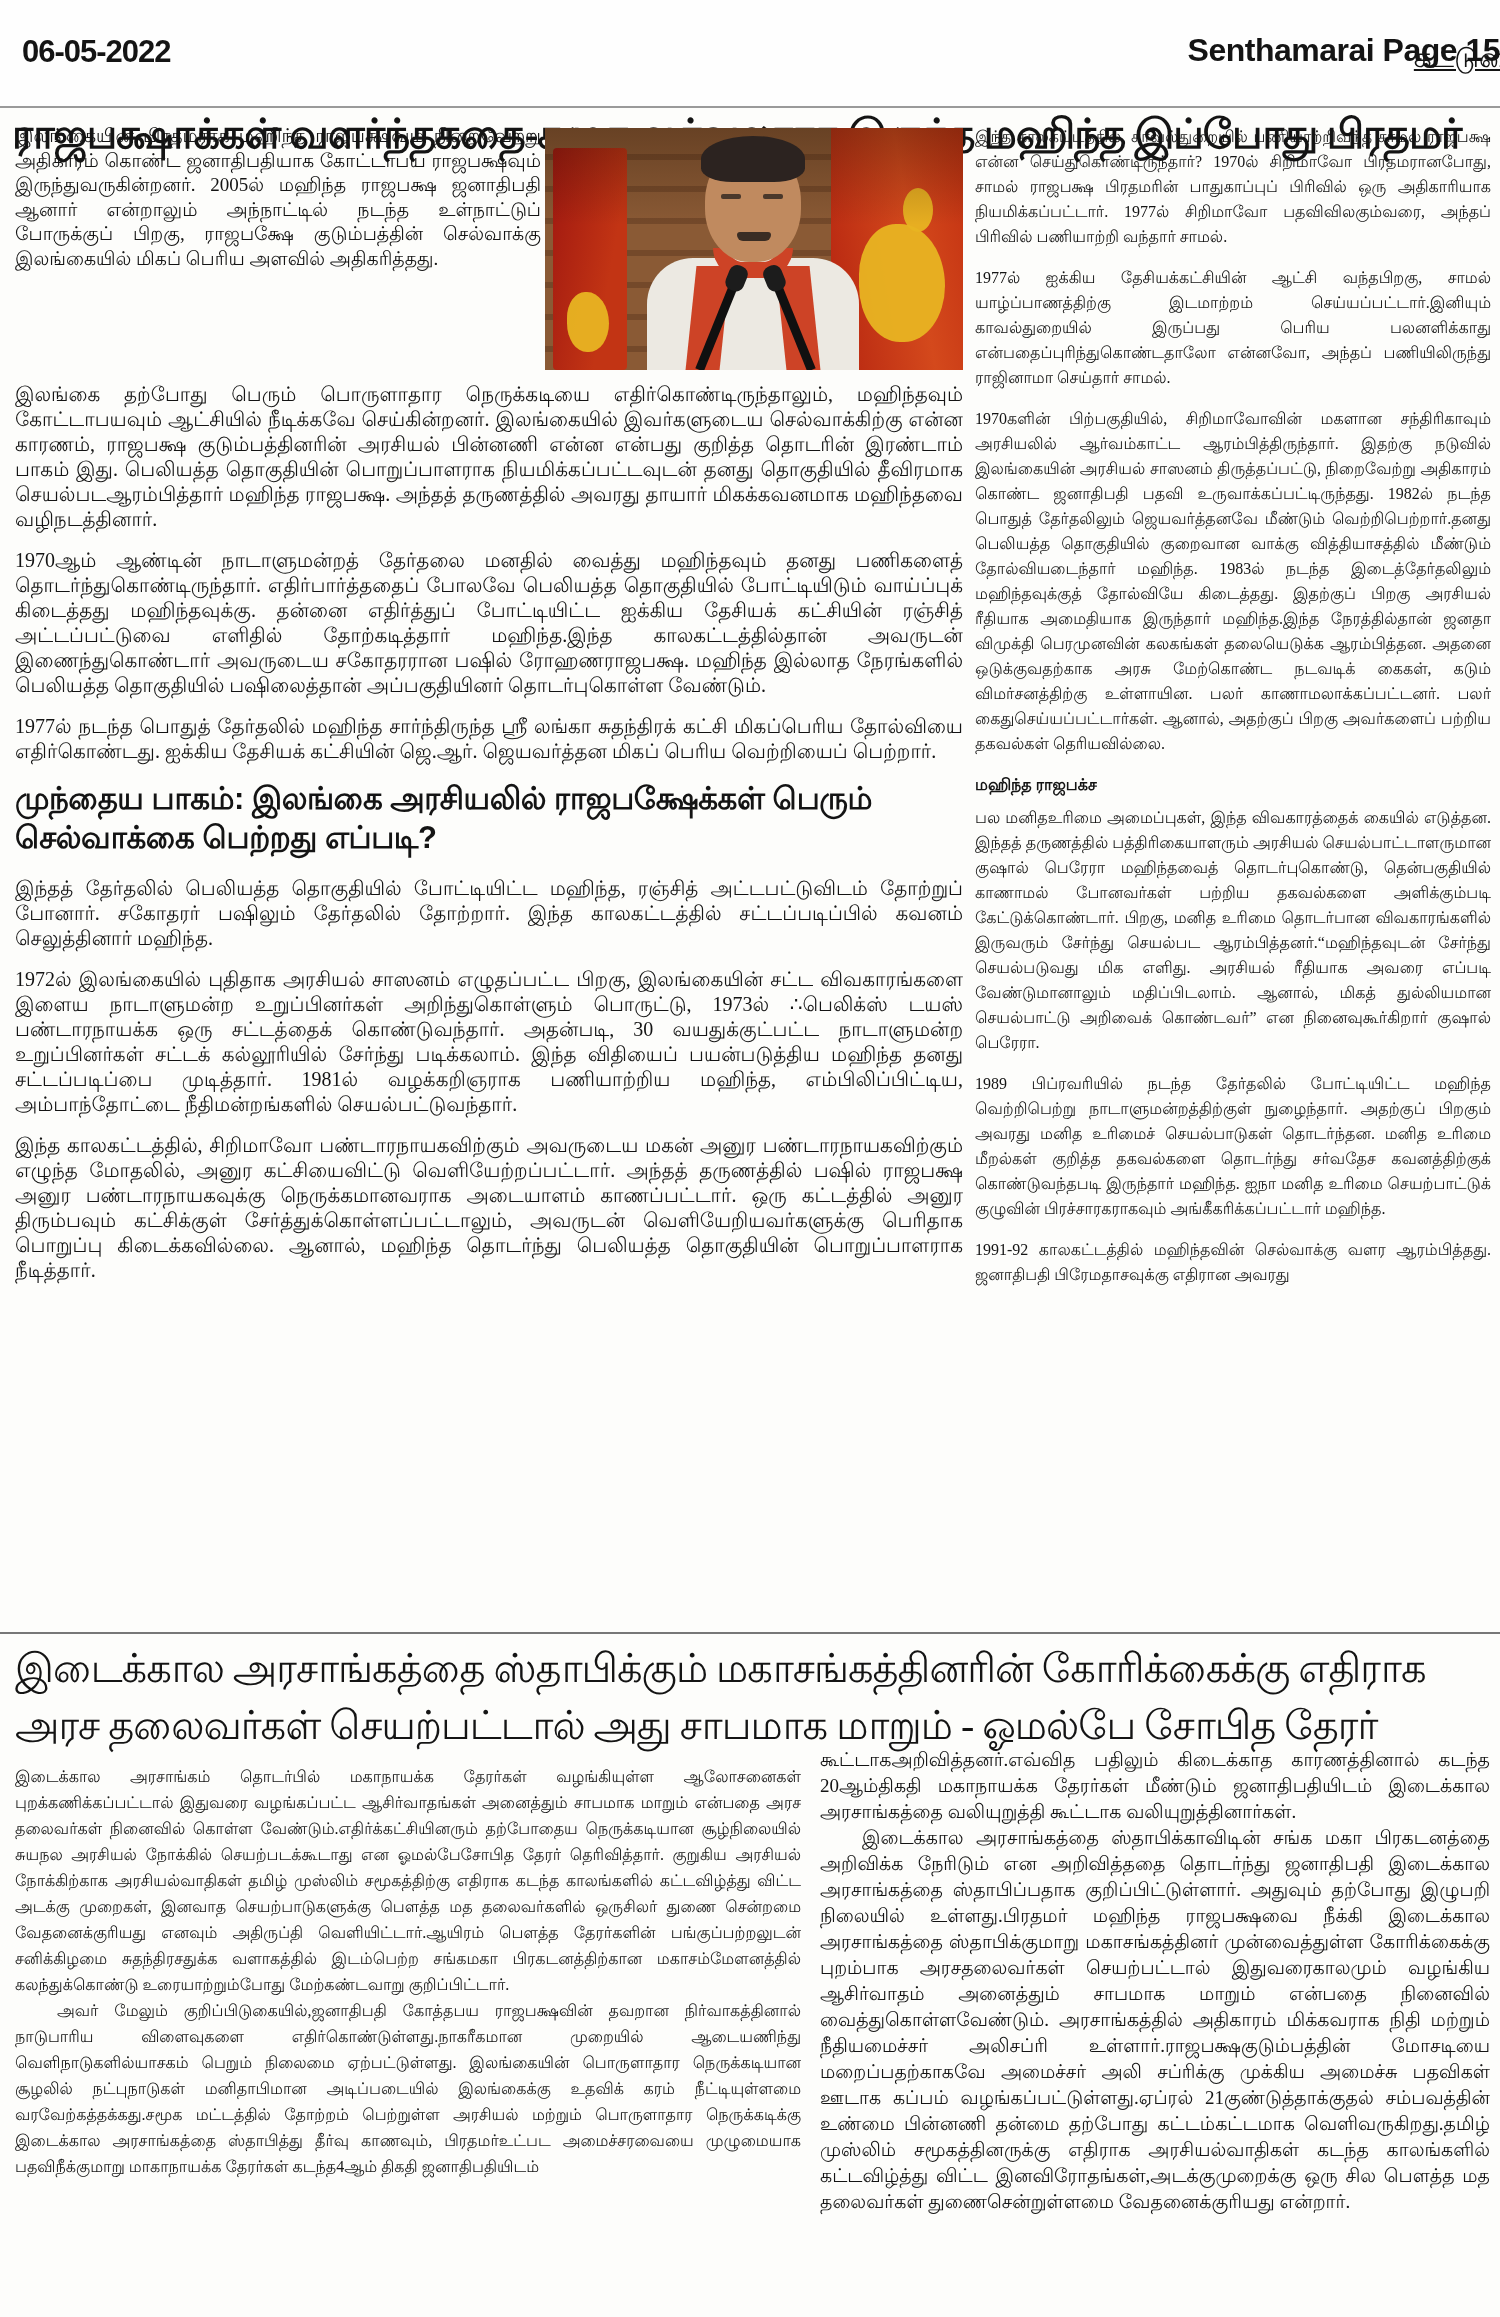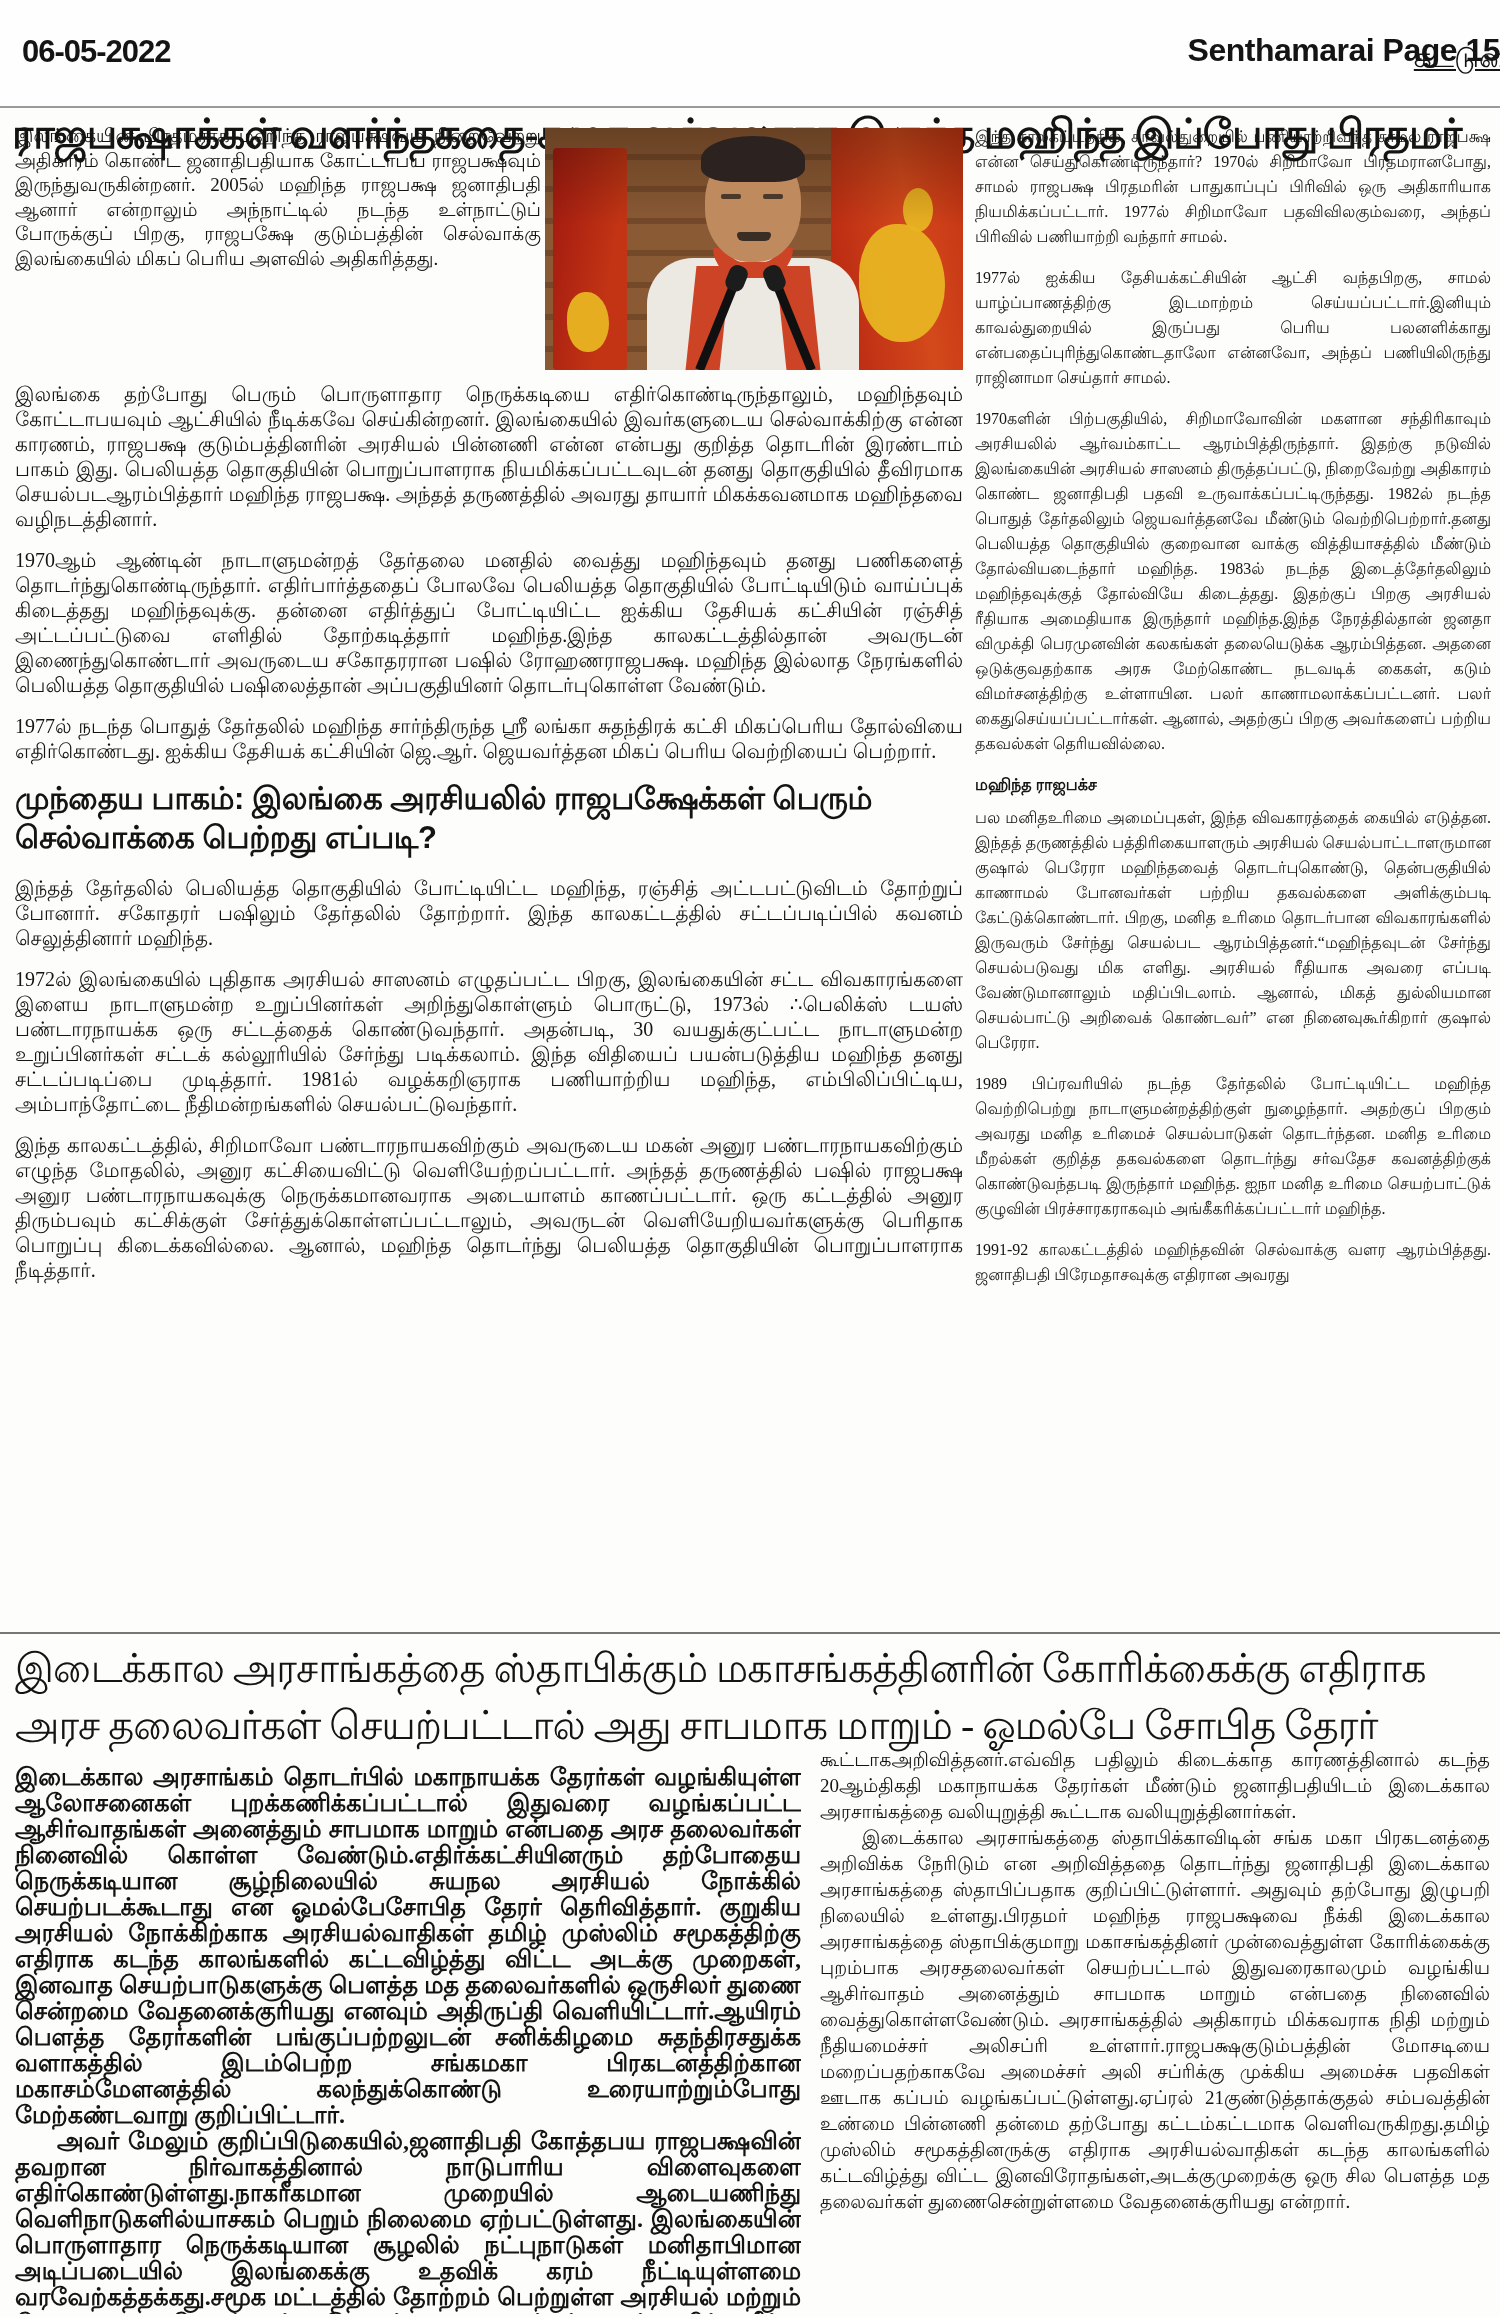--- a/index.html
+++ b/index.html
@@ -97,21 +97,21 @@
   
   .divider { position:absolute; left:0; top:1632px; width:1500px; height:0;
       border-top:2px solid #777; }
   .a2-headline {
     position:absolute; left:15px; top:1640px; width:1478px; height:118px;
     font-size:40px; font-weight:normal; line-height:57px; letter-spacing:-1px;
     overflow:hidden;
   }
   .a2-left {
     position:absolute; left:15px; top:1764px; width:786px; height:550px;
-    overflow:hidden; font-size:24px; line-height:26px;font-weight:bold;
+    overflow:hidden; font-size:16px; line-height:26px;
   }
   .a2-right {
     position:absolute; left:820px; top:1747px; width:670px; height:568px;
     overflow:hidden; font-size:19px; line-height:26px;
   }
   .a2-left p, .a2-right p { margin:0; }
   .indent { text-indent:42px; }
 </style>
 </head>
 <body>

